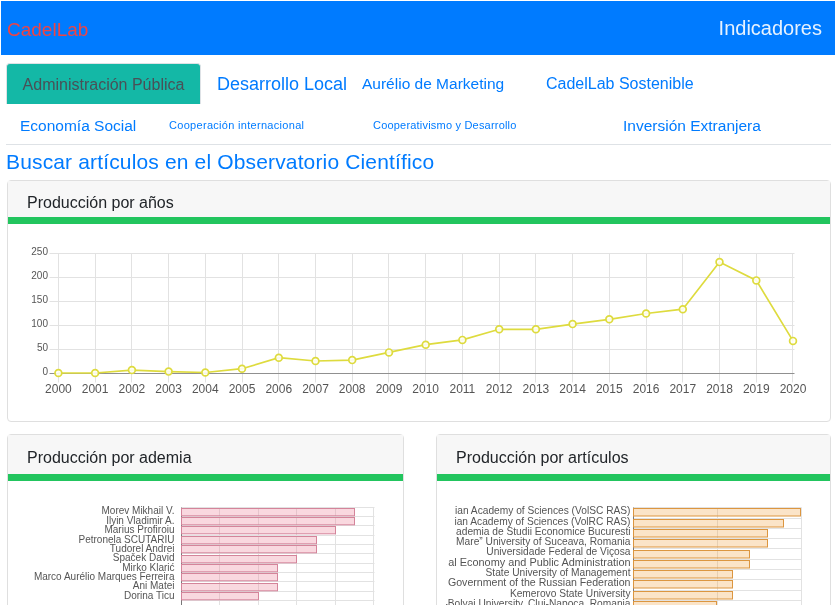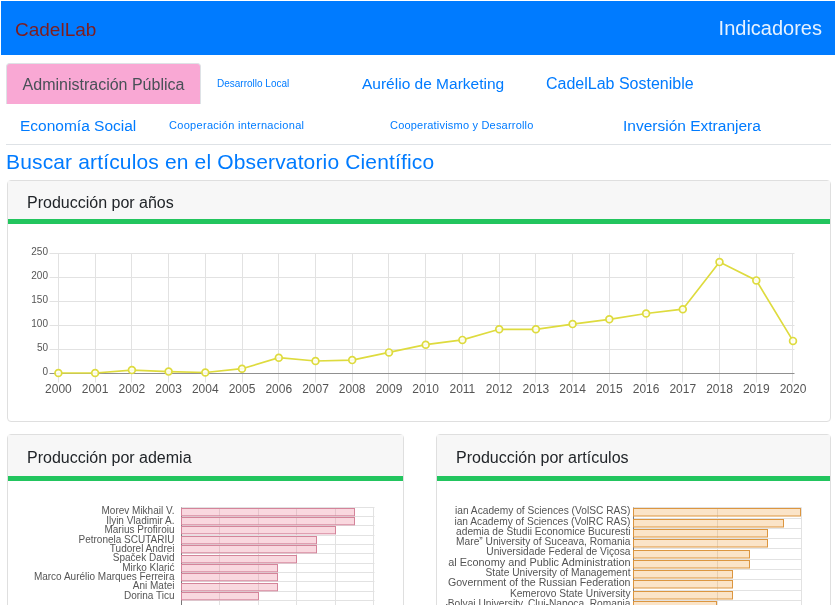--- a/index.html
+++ b/index.html
@@ -1,41 +1,41 @@
 <!DOCTYPE html>
 <html><head><meta charset="utf-8"><title>CadelLab</title>
 <style>
 * { box-sizing: border-box; }
 html,body { margin:0; padding:0; background:#fff; }
 body { font-family:"Liberation Sans", sans-serif; width:836px; height:605px; position:relative; overflow:hidden; font-size:16px; color:#212529; }
 a { color:#007bff; text-decoration:none; }
 .navbar { position:absolute; left:1px; top:1px; width:834px; height:54px; background:#007bff; }
-.brand { position:absolute; left:7px; top:0; height:54px; line-height:60px; font-size:19px; color:#7f1d1d;margin-left:8px; }
+.brand { position:absolute; left:7px; top:0; height:54px; line-height:60px; font-size:19px; color:#ef4444; }
 .navright { position:absolute; right:14px; top:0; height:53px; line-height:56px; font-size:20px; color:rgba(255,255,255,0.9); }
-.tab-active { position:absolute; left:6px; top:63px; width:195px; height:41px; border:1px solid #dee2e6; border-bottom:none; border-radius:4px 4px 0 0; background:#f9a8d4; color:#495057; text-align:center; line-height:41px; font-size:16px; }
+.tab-active { position:absolute; left:6px; top:63px; width:195px; height:41px; border:1px solid #dee2e6; border-bottom:none; border-radius:4px 4px 0 0; background:#14b8a6; color:#495057; text-align:center; line-height:41px; font-size:16px; }
 .tlink { position:absolute; top:63px; height:41px; line-height:42px; font-size:16px; }
 .plink { position:absolute; top:104px; height:40px; line-height:43px; font-size:11px; }
 .hr2 { position:absolute; left:6px; top:144px; width:825px; height:0; border-top:1px solid #dee2e6; }
 .buscar { position:absolute; left:6px; top:148px; height:24px; line-height:27px; font-size:21px; }
 .card { position:absolute; background:#fff; border:1px solid #dfdfdf; border-radius:4px; }
-.card-h { background:#f7f7f7; border-bottom:5px solid #22c55e; font-size:16px; color:#212529; padding-left:19px; }
+.card-h { background:#f7f7f7; border-bottom:7px solid #22c55e; font-size:16px; color:#212529; padding-left:19px; }
 </style></head>
 <body>
 <div class="navbar"></div>
 <div class="brand">CadelLab</div>
 <div class="navright">Indicadores</div>
 
 <div class="tab-active">Administración Pública</div>
-<a class="tlink" style="left:217px; font-size:10px">Desarrollo Local</a>
+<a class="tlink" style="left:217px; font-size:18px">Desarrollo Local</a>
 <a class="tlink" style="left:362px; font-size:15.5px">Aurélio de Marketing</a>
 <a class="tlink" style="left:546px">CadelLab Sostenible</a>
 
 <a class="plink" style="left:20px; font-size:15.5px">Economía Social</a>
 <a class="plink" style="left:169px; letter-spacing:0.3px">Cooperación internacional</a>
-<a class="plink" style="left:390px; letter-spacing:0.2px">Cooperativismo y Desarrollo</a>
+<a class="plink" style="left:373px; letter-spacing:0.2px">Cooperativismo y Desarrollo</a>
 <a class="plink" style="left:623px; font-size:15.5px">Inversión Extranjera</a>
 
 <div class="hr2"></div>
 <a class="buscar" style="letter-spacing:0.15px">Buscar artículos en el Observatorio Científico</a>
 
 <div class="card" style="left:7px; top:180px; width:824px; height:242px;">
   <div class="card-h" style="height:43px; line-height:43px;">Producción por años</div>
 </div>
 <svg width="822" height="196" style="position:absolute;left:8px;top:224px" font-family="Liberation Sans, sans-serif">
 <line x1="50.5" y1="29.5" x2="50.5" y2="158.5" stroke="#e2e2e2" stroke-width="1"></line>

